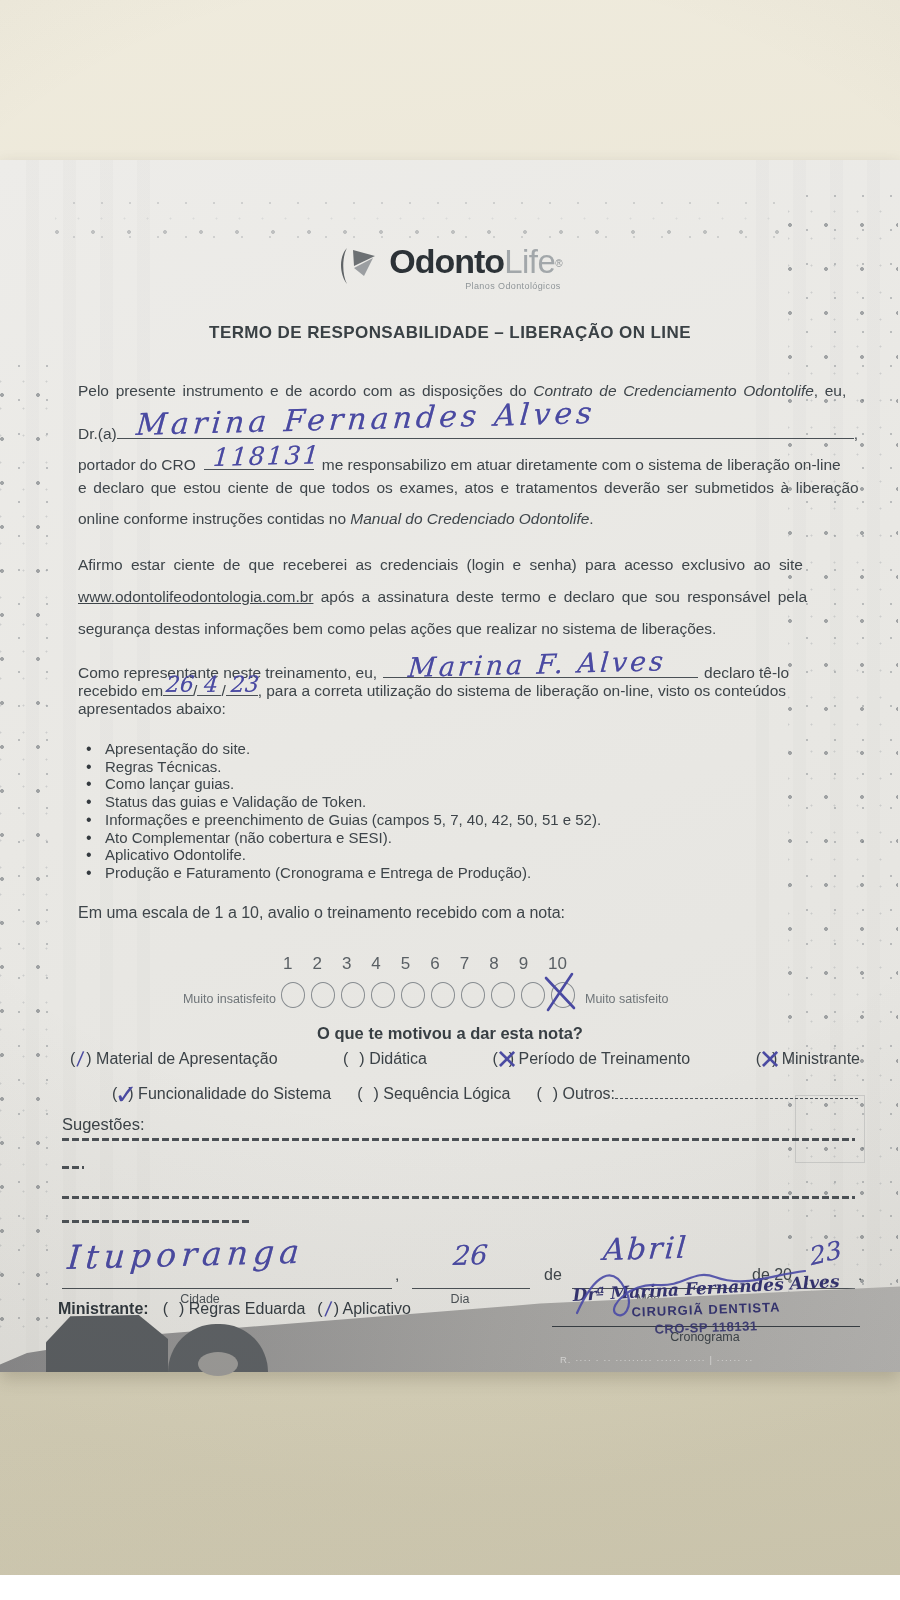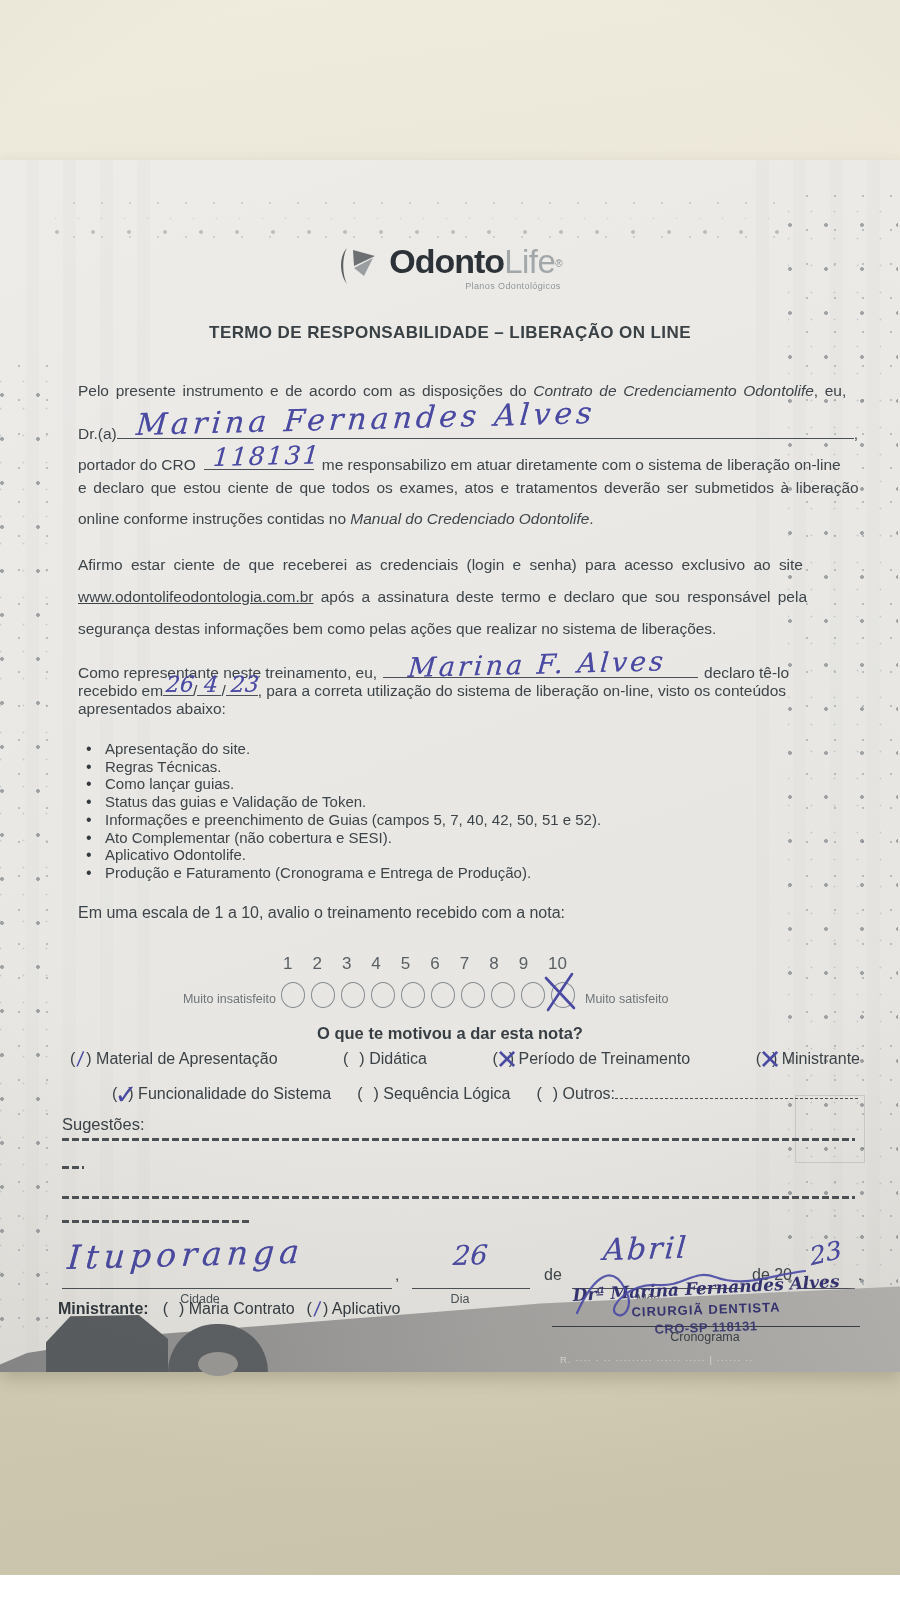--- a/index.html
+++ b/index.html
@@ -241,21 +241,21 @@
 
     <div class="footer-band"></div>
     <div class="frag-a"></div>
     <div class="frag-b">
         <i></i>
       </div>
     <div class="addr-blur">R. ···· · ·· ········· ······ ····· | ······ ··</div>
 
     <div class="cb-row" style="position:absolute;left:58px;top:1140px;font-weight:bold;color:#2f363b;z-index:3;">
       <span>Ministrante:</span>
-      <span style="margin-left:14px;font-weight:normal;color:#343b40;"><span>(</span><span class="mark"></span><span>)</span> <span>Maria Contrato</span></span>
+      <span style="margin-left:14px;font-weight:normal;color:#343b40;"><span>(</span><span class="mark"></span><span>)</span> <span>Regras Eduarda</span></span>
       <span style="margin-left:12px;font-weight:normal;color:#343b40;"><span>(</span><span class="mark mark-big mark-slash">∕</span><span>)</span> <span>Aplicativo</span></span>
     </div>
 
     <div class="wline" style="position:absolute;left:552px;top:1150px;width:308px;height:16px;z-index:4;border-bottom-width:1.5px;border-bottom-color:#363c41;"></div>
     <div class="t small-label" style="left:630px;top:1170px;width:150px;text-align:center;z-index:4;color:#3a4045;">Cronograma</div>
     <div class="t stamp" style="left:556px;top:1118px;width:300px;text-align:center;font-size:17px;font-style:italic;transform:rotate(-3deg);z-index:5;">Drª Marina Fernandes Alves</div>
     <div class="t stamp" style="left:556px;top:1142px;width:300px;text-align:center;font-size:13px;letter-spacing:1px;font-family:'Liberation Sans',sans-serif;transform:rotate(-2deg);z-index:5;">CIRURGIÃ DENTISTA</div>
     <div class="t stamp" style="left:556px;top:1160px;width:300px;text-align:center;font-size:13px;letter-spacing:.5px;font-family:'Liberation Sans',sans-serif;transform:rotate(-2deg);z-index:5;opacity:.9;">CRO-SP 118131</div>
     <svg style="position:absolute;left:565px;top:1095px;z-index:6;" width="280" height="70" viewBox="0 0 280 70">
       <path d="M12 58 C30 18 48 10 60 34 C70 52 58 66 50 58 C44 50 66 28 92 30 C120 32 128 14 150 22 C180 33 206 20 240 16" stroke="#4a4aa6" stroke-width="2.2" fill="none" stroke-linecap="round" opacity=".9"></path>

